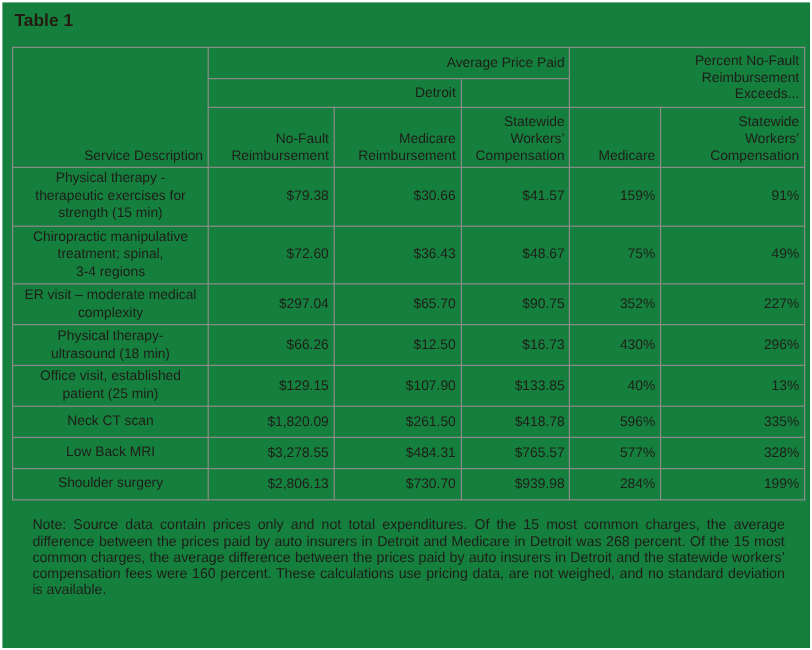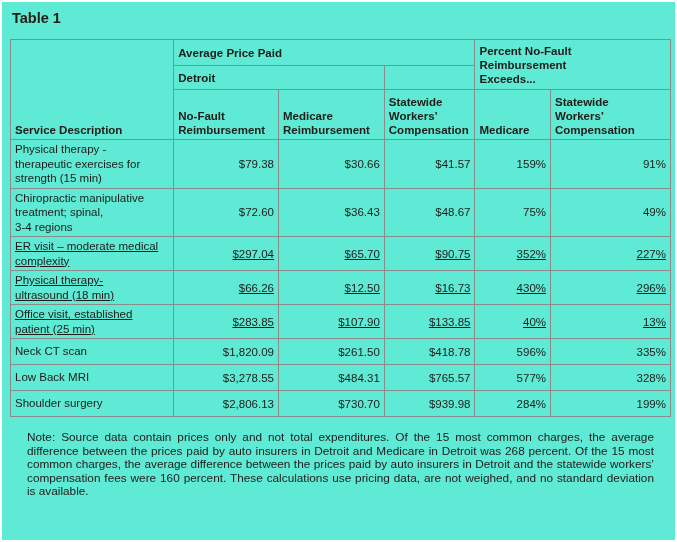--- a/index.html
+++ b/index.html
@@ -4,21 +4,21 @@
 <style>
   html, body { margin: 0; padding: 0; }
   body {
     width: 677px; height: 542px;
     background: #ffffff;
     font-family: "Liberation Sans", sans-serif;
     overflow: hidden;
   }
   .page {
     position: absolute; inset: 0;
-    background: #5eead4;
+    background: #15803d;
     border: 2px solid #ffffff;
     box-sizing: border-box;
     color: #241f1b;
   }
   .title-block {
     margin: 7px 0 0 10px;
     font-weight: bold;
     font-size: 14.5px;
     line-height: 18px;
     color: #241a12;
@@ -30,36 +30,36 @@
     width: 661px;
     font-size: 11.5px;
     color: #1f1c19;
   }
   table.fee th, table.fee td {
     border: 1px solid #8d8b89;
     padding: 2px 4px;
     box-sizing: border-box;
   }
   table.fee th {
-    font-weight: bold;
-    text-align: left;
+    font-weight: normal;
+    text-align: right;
     white-space: pre-line;
     line-height: 14px;
   }
   .h1 { height: 26px; }
   .h2 { height: 24px; }
   .h3 { height: 50px; }
   .svc-h  { vertical-align: bottom; }
   .grp-h  { vertical-align: middle; }
   .sub-h  { vertical-align: bottom; }
   tr.r3 { height: 48px; }
-  tr.r2 { height: 17px; text-decoration: underline; }
+  tr.r2 { height: 17px; }
   tr.r1 { height: 26px; margin-left: 30px; }
   td.svc {
-    text-align: left;
+    text-align: center;
     padding-left: 6px;
     white-space: pre-line;
     line-height: 14.5px;
     vertical-align: middle;
   }
   td.num { text-align: right; vertical-align: middle; }
   .source-line {
     margin: 13px 0 0 25px;
     font-size: 11.5px;
     color: #1f1c19;
@@ -150,21 +150,21 @@
 ultrasound (18 min)</td>
       <td class="num">$66.26</td>
       <td class="num">$12.50</td>
       <td class="num">$16.73</td>
       <td class="num">430%</td>
       <td class="num">296%</td>
     </tr>
     <tr class="r2">
       <td class="svc">Office visit, established
 patient (25 min)</td>
-      <td class="num">$283.85</td>
+      <td class="num">$129.15</td>
       <td class="num">$107.90</td>
       <td class="num">$133.85</td>
       <td class="num">40%</td>
       <td class="num">13%</td>
     </tr>
     <tr class="r1">
       <td class="svc">Neck CT scan</td>
       <td class="num">$1,820.09</td>
       <td class="num">$261.50</td>
       <td class="num">$418.78</td>

